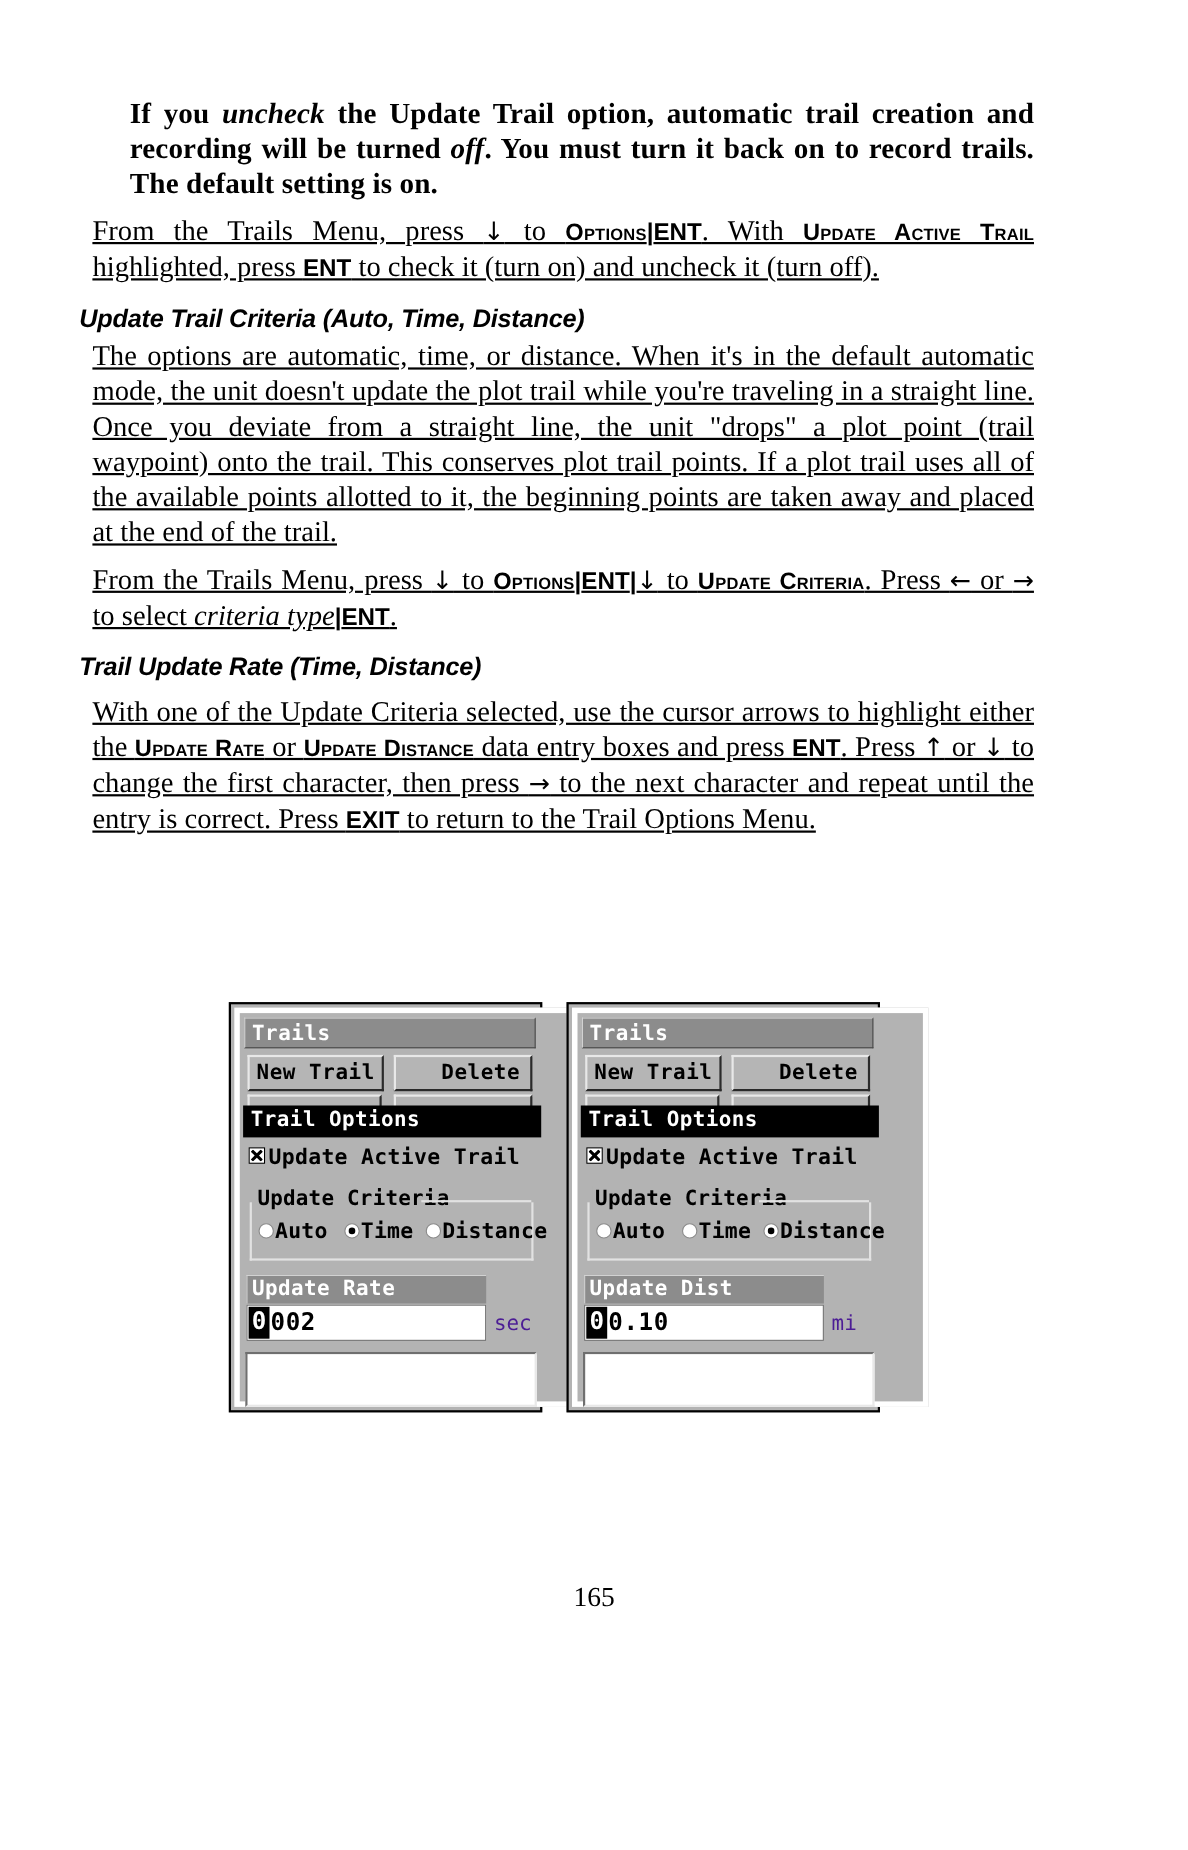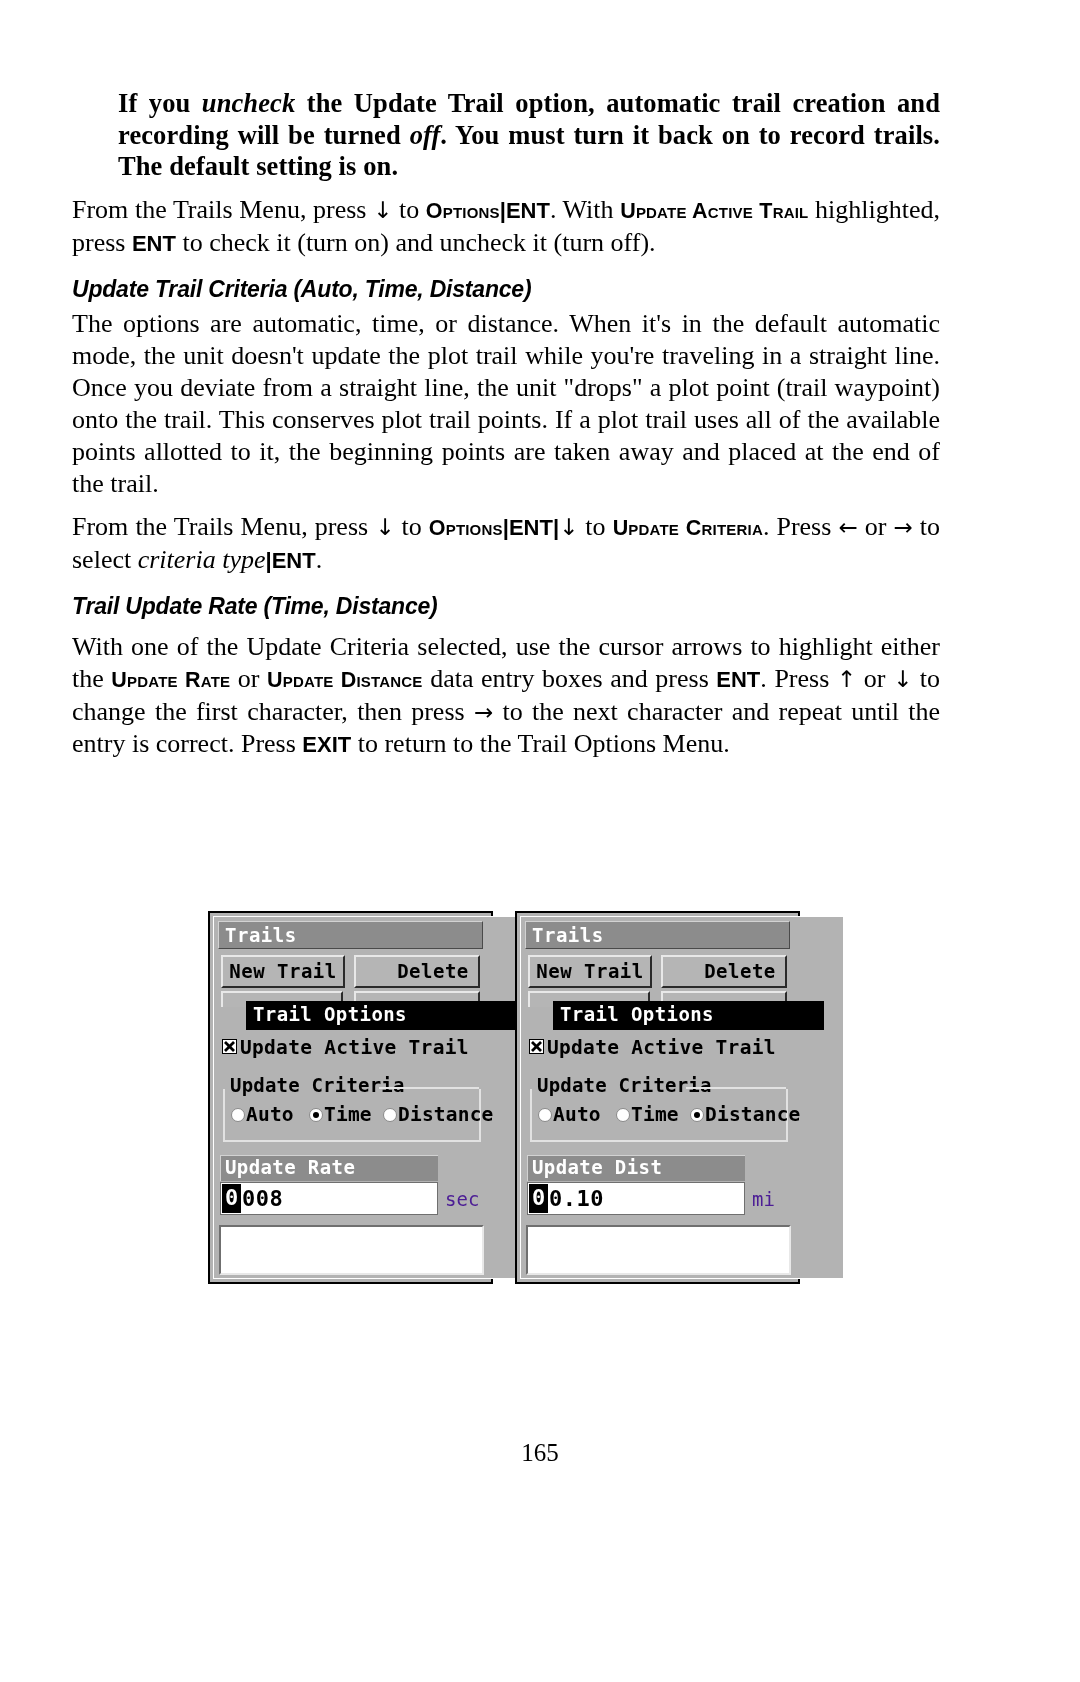--- a/index.html
+++ b/index.html
@@ -45,23 +45,24 @@
     text-align: justify;
     text-align-last: left;
     letter-spacing: 0.1px;
   }
   .warn-body i { font-style: italic; }
 
   p.body {
     font-family: "Liberation Serif", serif;
     font-size: 26px;
     line-height: 32px;
-    margin: 11px 0 0 0;
+    margin: 11px 0 0 12px;
     text-align: justify;
     text-align-last: left;
+    text-decoration: underline;
   }
   p.body.tight { margin-top: 5px; }
 
   h3.sub {
     font-family: "Liberation Sans", sans-serif;
     font-style: italic;
     font-weight: bold;
     font-size: 23px;
     margin: 16px 0 1px 0;
     letter-spacing: -0.2px;
@@ -102,21 +103,21 @@
   }
   .shot.left  { left: 0px; }
   .shot.right { left: 307px; }
 
   .gps-inner {
     position: absolute;
     left: 3px; top: 3px;
     width: 324px;
     height: 363px;
     background: #b3b3b3;
-    border: 1px solid #ffffff;
+    border: 5px solid #ffffff;
     box-sizing: border-box;
   }
 
   .titlebar {
     position: absolute;
     left: 4px; top: 4px;
     width: 265px;
     height: 28px;
     background: #8c8c8c;
     border-top: 1px solid #d2d2d2;
@@ -177,21 +178,20 @@
   .gbtn2.c1 { left: 0px;   width: 122px; }
   .gbtn2.c2 { left: 133px; width: 126px; }
 
   .optbar {
     position: absolute;
     left: 3px; top: 84px;
     width: 271px;
     height: 29px;
     background: #000;
     box-sizing: border-box;
-    margin-left: 29px;
   }
   .optbar span {
     position: absolute;
     left: 7px; top: 2px;
     color: #fff;
     font-size: 19px;
     font-weight: bold;
     letter-spacing: 0.4px;
   }
 
@@ -454,21 +454,21 @@
               <span>Distance</span>
             </div>
           </div>
         </div>
 
         <div class="entryhead">
           <span>Update Rate</span>
         </div>
         <div class="entrybox">
           <div class="hl">0</div>
-          <div class="rest">008</div>
+          <div class="rest">002</div>
         </div>
         <div class="unit u-left">sec</div>
 
         <div class="whitepanel"></div>
       </div>
     </div>
 
     <div class="shot right">
       <div class="gps-inner">
 

